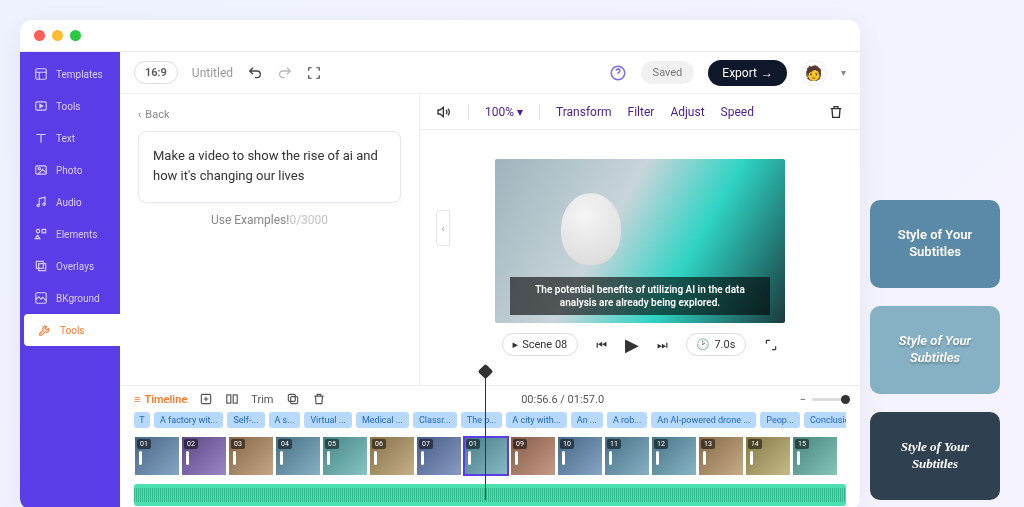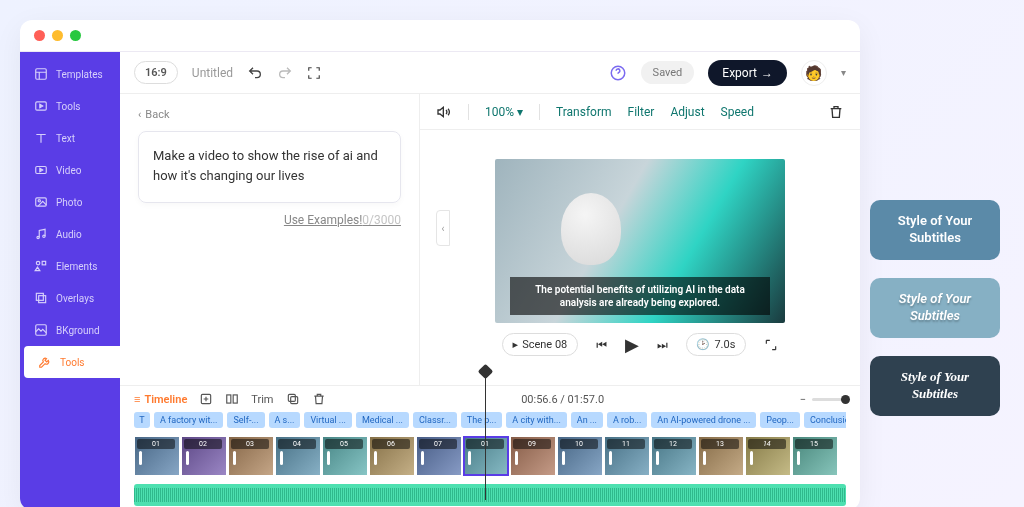--- a/index.html
+++ b/index.html
@@ -20,24 +20,24 @@
 .pill{border:1px solid #ddd;border-radius:14px;padding:4px 10px;font-weight:600;font-size:11px}
 .spacer{flex:1}
 .saved{background:#f1f1f1;border-radius:14px;padding:5px 12px;font-size:11px;color:#777}
 .export{background:#0f172a;color:#fff;border-radius:16px;padding:6px 14px;font-weight:400;font-size:12px;display:flex;align-items:flex-start;gap:4px}
 .avatar{width:26px;height:26px;border-radius:50%;background:#fff;border:1px solid #eee;display:flex;align-items:center;justify-content:center;font-size:14px}
 .workrow{display:flex;flex:1;min-height:0}
 .left{width:300px;border-right:1px solid #eee;padding:14px 18px;display:flex;flex-direction:column;gap:10px}
 .back{color:#888;font-size:11px;display:flex;align-items:center;gap:4px}
 .panelTitle{font-weight:700;font-size:14px;text-align:center;margin-top:-18px}
 .prompt{border:1px solid #e6e6ee;border-radius:8px;padding:14px;font-size:13px;color:#333;line-height:1.5;min-height:72px;box-shadow:0 2px 6px rgba(0,0,0,.03)}
-.examples{color:#888;font-size:12px;text-decoration:underline;display:flex;justify-content:flex-end}
+.examples{color:#888;font-size:12px;display:flex;justify-content:center}
 .examples .cnt{text-decoration:none;color:#c4c4c4}
 .preview{flex:1;display:flex;flex-direction:column}
-.ptoolbar{height:36px;display:flex;align-items:center;padding:0 16px;gap:16px;font-size:12px;color:#0f766e;border-bottom:1px solid #eee}
+.ptoolbar{height:36px;display:flex;align-items:center;padding:0 16px;gap:16px;font-size:12px;color:#4c1d95;border-bottom:1px solid #eee}
 .ptoolbar .sep{width:1px;height:16px;background:#e2e2e2}
 .canvasWrap{flex:1;display:flex;align-items:center;justify-content:center;flex-direction:column;gap:10px;padding:6px}
 .video{width:290px;height:164px;background:linear-gradient(120deg,#9fb4bd 0%,#c8d5da 40%,#2fd4c4 65%,#1a3a3e 100%);border-radius:2px;position:relative;overflow:hidden;display:flex;align-items:flex-end;justify-content:center}
 .video::before{content:"";position:absolute;left:66px;top:34px;width:60px;height:72px;background:radial-gradient(circle at 40% 30%,#f5f5f5,#d8d8d8);border-radius:50% 50% 45% 45%}
 .caption{background:rgba(0,0,0,.6);color:#fff;font-size:10px;text-align:center;padding:6px 10px;margin-bottom:8px;max-width:260px;line-height:1.3;font-weight:600}
 .pcontrols{display:flex;align-items:center;gap:18px;font-size:12px;color:#333}
 .scenebtn{border:1px solid #ddd;border-radius:14px;padding:4px 10px;font-size:11px;display:flex;align-items:center;gap:4px}
 .dur{border:1px solid #ddd;border-radius:14px;padding:4px 10px;font-size:11px;display:flex;align-items:center;gap:4px}
 .collapse{position:absolute;left:416px;top:190px;width:14px;height:36px;border:1px solid #e5e5e5;border-radius:4px 0 0 4px;background:#fff;display:flex;align-items:center;justify-content:center;font-size:10px;color:#999}
 .timeline{border-top:1px solid #eee;padding:6px 14px 4px;display:flex;flex-direction:column;gap:6px}
@@ -45,29 +45,29 @@
 .tlbtn{color:#ff7a2f;font-weight:600;display:flex;align-items:center;gap:4px}
 .tltime{flex:1;text-align:center;font-size:11px;color:#555}
 .zoom{display:flex;align-items:center;gap:6px}
 .zline{width:34px;height:3px;background:#ddd;border-radius:2px;position:relative}
 .zline::after{content:"";position:absolute;right:-4px;top:-3px;width:9px;height:9px;background:#333;border-radius:50%}
 .trackLabels{display:flex;gap:4px;overflow:hidden}
 .tlabel{background:#b7d9ff;color:#2268c2;font-size:9px;padding:3px 6px;border-radius:3px;white-space:nowrap;flex-shrink:0}
 .tlabel:first-child{width:16px;text-align:center;padding:3px 2px}
 .thumbs{display:flex;gap:1px;overflow:hidden;margin-top:2px}
 .thumb{width:46px;height:40px;background:linear-gradient(135deg,#4a5a7a,#8898b8);position:relative;flex-shrink:0;border:1px solid #fff}
-.thumb .num{position:absolute;top:2px;left:2px;background:rgba(0,0,0,.5);color:#fff;font-size:7px;padding:1px 15px;border-radius:2px}
+.thumb .num{position:absolute;top:2px;left:2px;background:rgba(0,0,0,.5);color:#fff;font-size:7px;padding:1px 3px;border-radius:2px}
 .thumb .bar{position:absolute;left:4px;top:14px;width:3px;height:14px;background:#fff;border-radius:2px}
 .thumb.sel{outline:2px solid #5a3de6;outline-offset:-2px}
 .audio{height:22px;background:#4de0b0;border-radius:3px;position:relative;overflow:hidden;margin-top:2px}
 .audio::before{content:"";position:absolute;inset:4px 0;background:repeating-linear-gradient(90deg,#2fb98c 0 1px,transparent 1px 2px)}
 .playhead{position:absolute;left:465px;top:350px;width:1px;height:130px;background:#333}
 .playhead::before{content:"";position:absolute;top:-4px;left:-5px;width:11px;height:11px;background:#333;border-radius:2px;transform:rotate(45deg)}
 .styleCards{position:absolute;left:870px;top:200px;display:flex;flex-direction:column;gap:18px}
-.scard{width:130px;height:60px;border-radius:10px;display:flex;align-items:center;justify-content:center;text-align:center;font-size:13px;font-weight:600;color:#fff;line-height:1.3;padding:0 12px}
+.scard{width:130px;height:88px;border-radius:10px;display:flex;align-items:center;justify-content:center;text-align:center;font-size:13px;font-weight:600;color:#fff;line-height:1.3;padding:0 12px}
 .sc1{background:#5b8aa8}
 .sc2{background:#86b0c4;text-shadow:0 2px 2px rgba(0,0,0,.25);font-style:italic}
 .sc3{background:#2f4150;font-family:Georgia,serif;font-style:italic}
 .ibtn{cursor:pointer}
 svg{display:block}
 </style>
 </head>
 <body>
 
 <div class="app">
@@ -96,29 +96,20 @@
           </span>
           <span>Tools</span>
         </div>
       <div class="sideitem ibtn">
           <span class="sicon">
             <svg width="14" height="14" viewBox="0 0 24 24" fill="none" stroke="currentColor" stroke-width="2">
               <path d="M4 6h16M12 6v14"></path>
             </svg>
           </span>
           <span>Text</span>
-        </div>
-      <div class="sideitem ibtn">
-          <span class="sicon">
-            <svg width="14" height="14" viewBox="0 0 24 24" fill="none" stroke="currentColor" stroke-width="2">
-              <rect x="3" y="6" width="18" height="12" rx="2"></rect>
-              <polygon points="10 9 15 12 10 15" fill="currentColor"></polygon>
-            </svg>
-          </span>
-          <span>Video</span>
         </div>
       <div class="sideitem ibtn">
           <span class="sicon">
             <svg width="14" height="14" viewBox="0 0 24 24" fill="none" stroke="currentColor" stroke-width="2">
               <rect x="3" y="5" width="18" height="14" rx="2"></rect>
               <circle cx="9" cy="10" r="2"></circle>
               <path d="M21 17l-6-6-8 8"></path>
             </svg>
           </span>
           <span>Photo</span>

